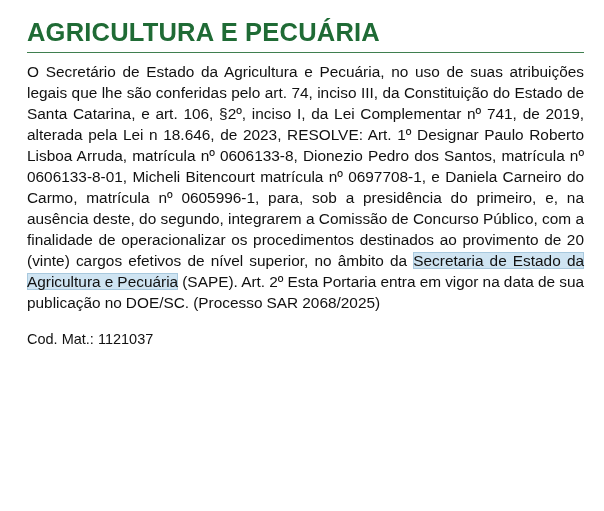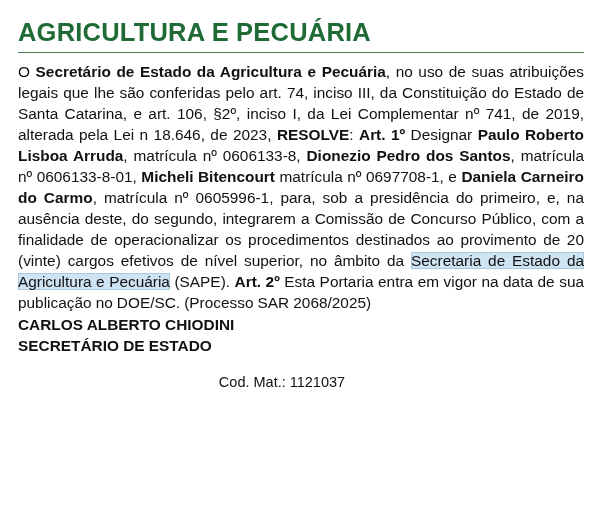--- a/index.html
+++ b/index.html
@@ -12,21 +12,21 @@
     background: #ffffff;
     font-family: "Liberation Sans", sans-serif;
     color: #1a1a1a;
     overflow: hidden;
   }
   #page {
     position: relative;
     width: 604px;
     height: 511px;
     box-sizing: border-box;
-    padding: 18px 20px 0 18px;
+    padding: 18px 20px 0 27px;
     background: #ffffff;
   }
   #doc-title {
     font-size: 25.5px;
     font-weight: bold;
     color: #1f6b35;
     letter-spacing: 0.2px;
     line-height: 1.1;
     margin: 0 0 6px 0;
     white-space: nowrap;
@@ -40,52 +40,48 @@
   #body-text {
     font-size: 15.4px;
     line-height: 1.365;
     text-align: justify;
     text-justify: inter-word;
     color: #111111;
     margin: 0;
     word-spacing: -0.2px;
   }
   #body-text .b {
-    font-weight: bold;
+    font-weight: normal;
   }
   .hl {
     background: #cfe4f2;
     box-shadow: 0 0 0 1px #a9c9de inset;
   }
   #signature {
     margin-top: 2px;
     font-size: 15.4px;
     line-height: 1.32;
     font-weight: bold;
     color: #111111;
   }
   #footer-code {
     margin-top: 18px;
     font-size: 14.5px;
-    text-align: center;
+    text-align: left;
     padding-right: 38px;
     color: #111111;
   }
 </style>
 </head>
 <body>
 
 <div id="page">
 
   <h1 id="doc-title">AGRICULTURA E PECUÁRIA</h1>
   <hr class="rule">
 
 
   <p id="body-text"><span>O </span><span class="b">Secretário de Estado da Agricultura e Pecuária</span><span>, no uso de suas atribuições legais que lhe são conferidas pelo art. 74, inciso III, da Constituição do Estado de Santa Catarina, e art. 106, §2º, inciso I, da Lei Complementar nº 741, de 2019, alterada pela Lei n 18.646, de 2023, </span><span class="b">RESOLVE</span><span>: </span><span class="b">Art. 1º</span><span> Designar </span><span class="b">Paulo Roberto Lisboa Arruda</span><span>, matrícula nº 0606133-8, </span><span class="b">Dionezio Pedro dos Santos</span><span>, matrícula nº 0606133-8-01,  </span><span class="b">Micheli Bitencourt</span><span> matrícula nº 0697708-1, e </span><span class="b">Daniela Carneiro do Carmo</span><span>, matrícula nº 0605996-1, para, sob a presidência do primeiro, e, na ausência deste, do segundo, integrarem a Comissão de Concurso Público, com a finalidade de operacionalizar os procedimentos destinados ao provimento de 20 (vinte) cargos efetivos de nível superior, no âmbito da </span><span class="hl">Secretaria de Estado da Agricultura e Pecuária</span><span> (SAPE). </span><span class="b">Art. 2º</span><span> Esta Portaria entra em vigor na data de sua publicação no DOE/SC. (Processo SAR 2068/2025)</span></p>
 
-  <div id="signature">
-    <div>CARLOS ALBERTO CHIODINI</div>
-    <div>SECRETÁRIO DE ESTADO</div>
-  </div>
 
   <div id="footer-code">Cod. Mat.: 1121037</div>
 
 </div>
 
 </body></html>

